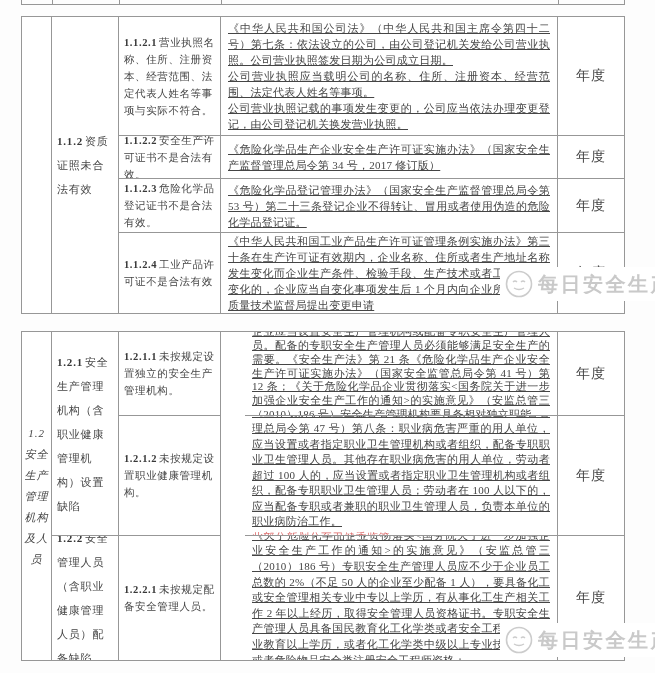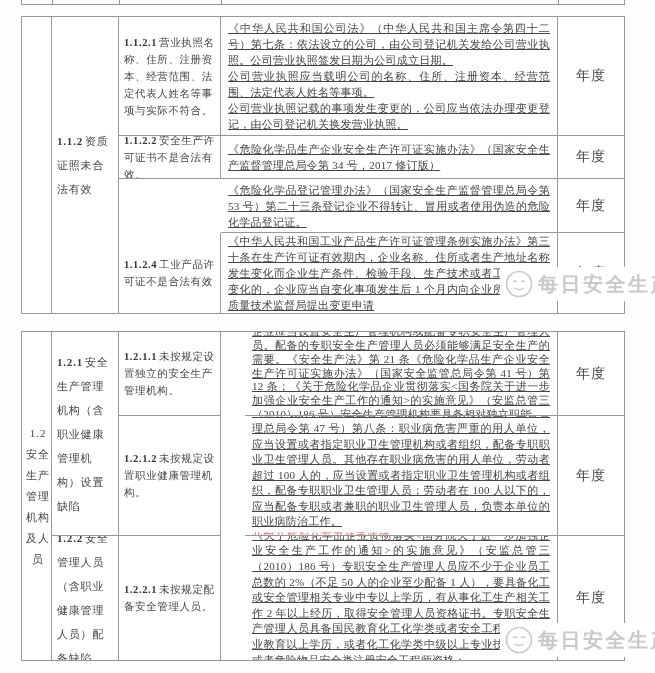--- a/index.html
+++ b/index.html
@@ -15,21 +15,21 @@
   .tbl { position:absolute; left:21px; width:604px; display:grid; background:#fff;
     border:1px solid #979797; grid-template-columns:30px 67px 102px 337px 66px; }
   #table1 { top:16px; grid-template-rows:119px 43px 54px 80px; }
   #table2 { top:331px; grid-template-rows:84px 120px 124px; }
 
   .c { border-right:1px solid #979797; border-bottom:1px solid #979797;
     display:flex; align-items:center; overflow:hidden; }
   .lc { border-right:none; }
   .lr { border-bottom:none; }
 
-  .seccell { justify-content:flex-end; }
+  .seccell { justify-content:center;font-style:italic; }
   .sec { width:26px; text-align:center; font-size:11px; line-height:21px; letter-spacing:1px; }
   .grp { padding:2px 5px; font-size:11px; line-height:24px; letter-spacing:0.8px; }
   .item { padding:2px 5px; font-size:10.5px; line-height:17px; letter-spacing:0.6px; }
   .basis { padding:3px 7px; font-size:11px; letter-spacing:0.25px; text-align:justify; white-space:pre-line;text-decoration:underline; }
   #table1 .basis { line-height:16px; }
   #table2 .basis { line-height:15.6px;margin-left:24px; }
   #table2 .tight { line-height:13.8px; }
   .cyc { justify-content:center; font-size:14px; letter-spacing:1px; }
   .code { font-weight:bold; color:#383838; margin-right:2px; }
   .note { color:#dc6a6a; text-align:left; letter-spacing:0.5px; }
@@ -73,20 +73,23 @@
     <div class="c item" style="grid-column:3;grid-row:2">
       <div><span class="code">1.1.2.2</span><span>安全生产许可证书不是合法有效。</span></div>
     </div>
     <div class="c basis" style="grid-column:4;grid-row:2">
       <div class="basiswrap">《危险化学品生产企业安全生产许可证实施办法》（国家安全生产监督管理总局令第 34 号，2017 修订版）</div>
     </div>
     <div class="c lc cyc" style="grid-column:5;grid-row:2">
       <span>年度</span>
     </div>
 
+    <div class="c item" style="grid-column:3;grid-row:3">
+      <div><span class="code">1.1.2.3</span><span>危险化学品登记证书不是合法有效。</span></div>
+    </div>
     <div class="c basis" style="grid-column:4;grid-row:3">
       <div class="basiswrap">《危险化学品登记管理办法》（国家安全生产监督管理总局令第 53 号）第二十三条登记企业不得转让、冒用或者使用伪造的危险化学品登记证。</div>
     </div>
     <div class="c lc cyc" style="grid-column:5;grid-row:3">
       <span>年度</span>
     </div>
 
     <div class="c lr item" style="grid-column:3;grid-row:4">
       <div><span class="code">1.1.2.4</span><span>工业产品许可证不是合法有效</span></div>
     </div>

